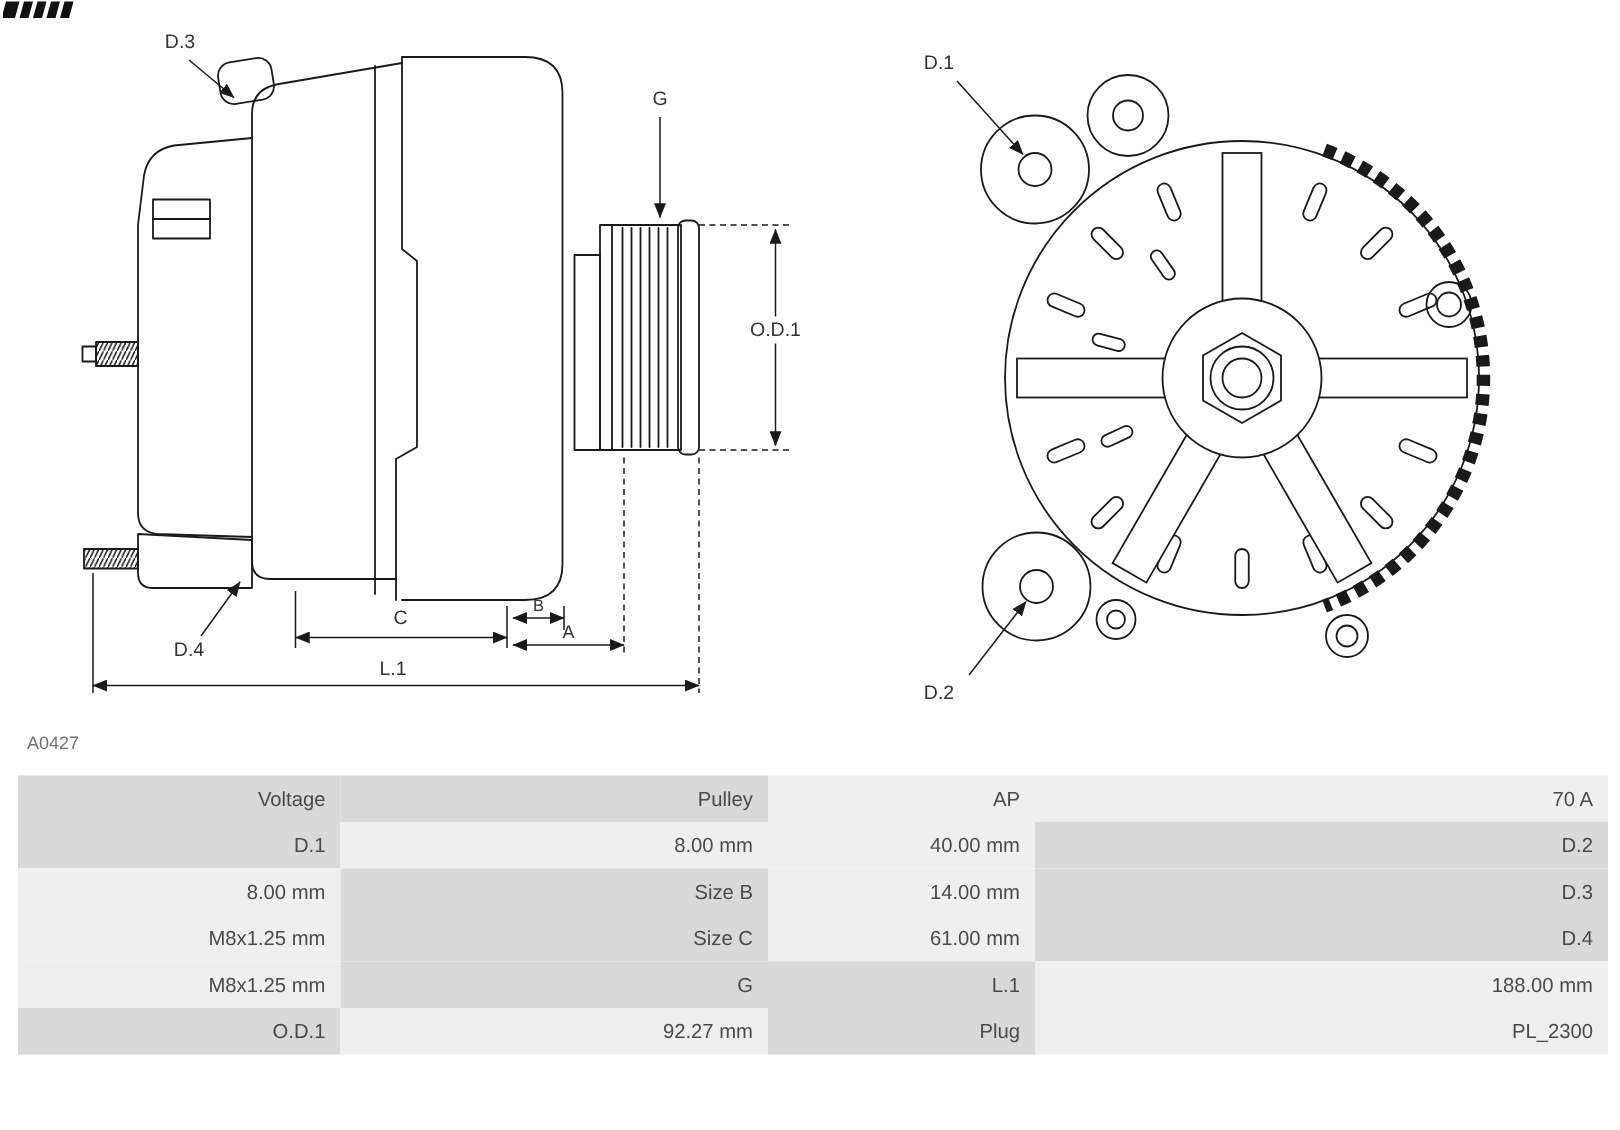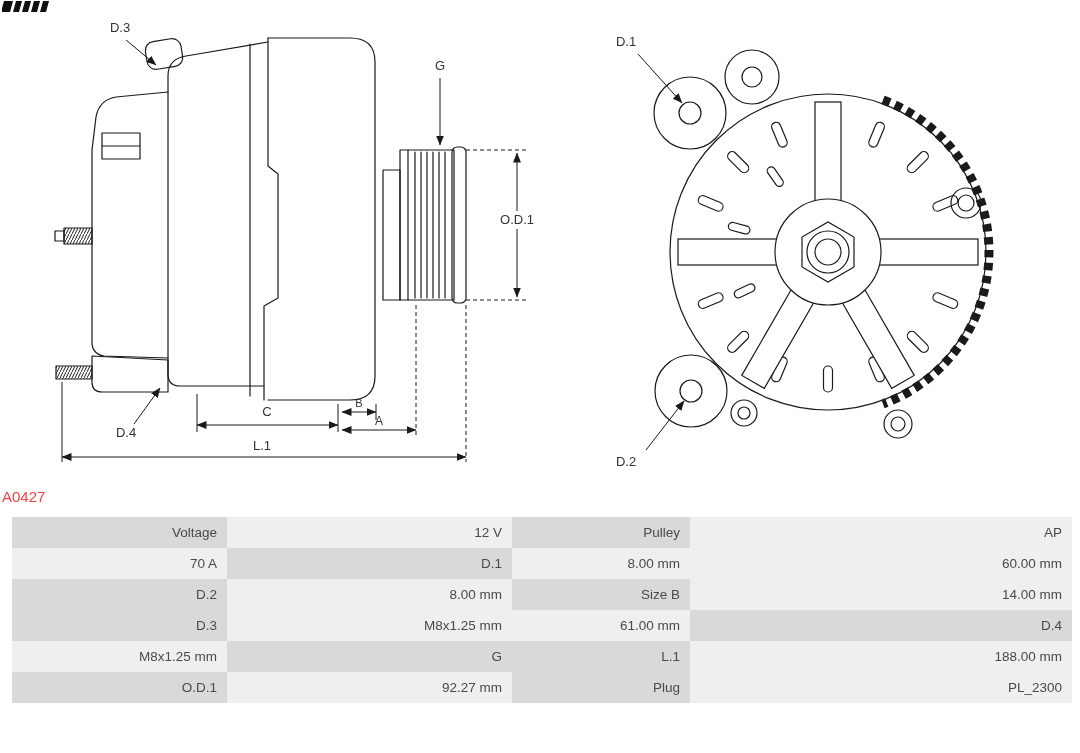--- a/index.html
+++ b/index.html
@@ -3,21 +3,21 @@
 <meta charset="utf-8">
 <style>
   html,body{margin:0;padding:0;}
   body{
     width:1080px;height:753px;position:relative;background:#ffffff;
     font-family:"Liberation Sans",sans-serif;overflow:hidden;color:#4a4a4a;
   }
   .logo{position:absolute;left:2px;top:0;}
   .diagram{position:absolute;left:0;top:0;}
   .partno{
-    position:absolute;left:2px;top:488px;font-size:15px;color:#ef4444;
+    position:absolute;left:18px;top:488px;font-size:12px;color:#737373;
     text-decoration:none;cursor:pointer;
   }
   .spec-table{
     position:absolute;left:12px;top:517px;width:1060px;
     display:grid;grid-template-columns:215px 285px 178px 1fr;gap:0;
     font-size:13.5px;color:#4a4a4a;background:#ffffff;
   }
   .cell{
     height:31px;line-height:31px;text-align:right;padding-right:10px;
     box-sizing:border-box;white-space:nowrap;overflow:hidden;
@@ -176,37 +176,37 @@
     <text x="262" y="450">L.1</text>
     <text x="626" y="46">D.1</text>
     <text x="626" y="466">D.2</text>
   </g>
 </svg>
 
 <a class="partno">A0427</a>
 
 <div class="spec-table">
   <div class="cell label">Voltage</div>
-  <div class="cell value">12 V</div>
   <div class="cell label">Pulley</div>
   <div class="cell value">AP</div>
 
   <div class="cell value">70 A</div>
   <div class="cell label">D.1</div>
   <div class="cell value">8.00 mm</div>
 
-  <div class="cell value">60.00 mm</div>
+  <div class="cell value">40.00 mm</div>
   <div class="cell label">D.2</div>
   <div class="cell value">8.00 mm</div>
 
   <div class="cell label">Size B</div>
   <div class="cell value">14.00 mm</div>
   <div class="cell label">D.3</div>
   <div class="cell value">M8x1.25 mm</div>
 
+  <div class="cell label">Size C</div>
   <div class="cell value">61.00 mm</div>
   <div class="cell label">D.4</div>
   <div class="cell value">M8x1.25 mm</div>
 
   <div class="cell label">G</div>
   <div class="cell label">L.1</div>
   <div class="cell value">188.00 mm</div>
 
   <div class="cell label">O.D.1</div>
   <div class="cell value">92.27 mm</div>

